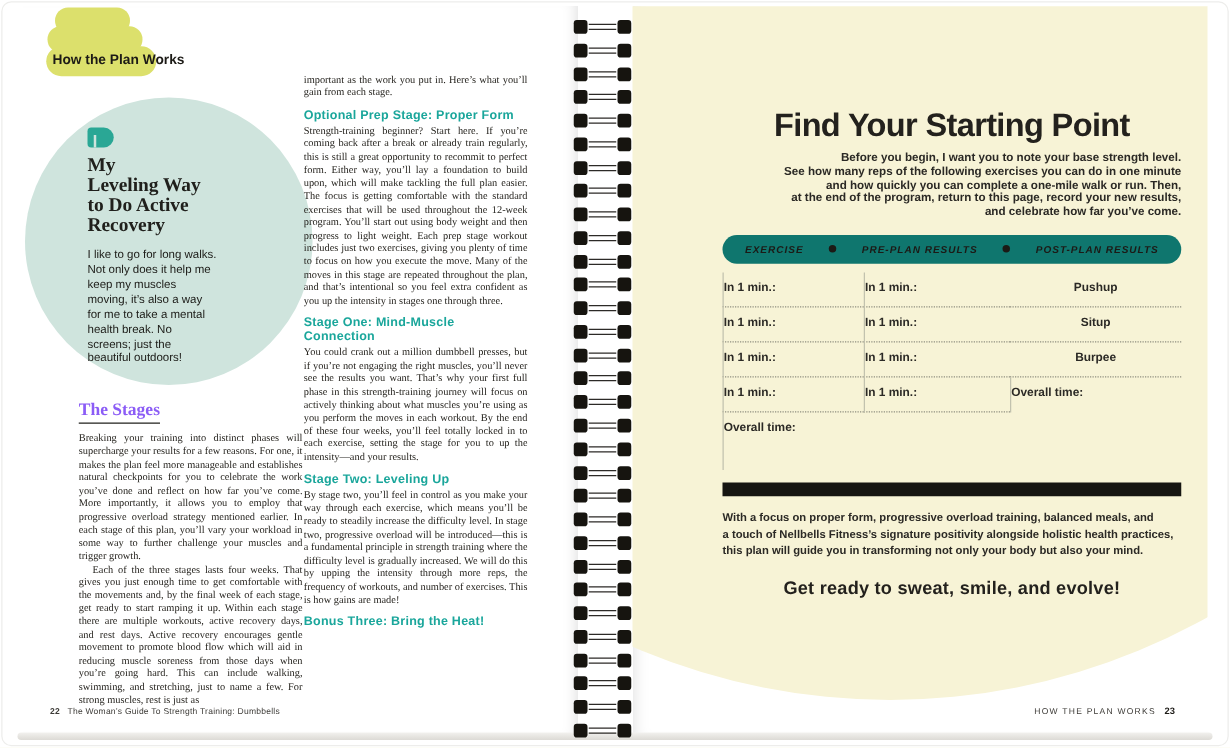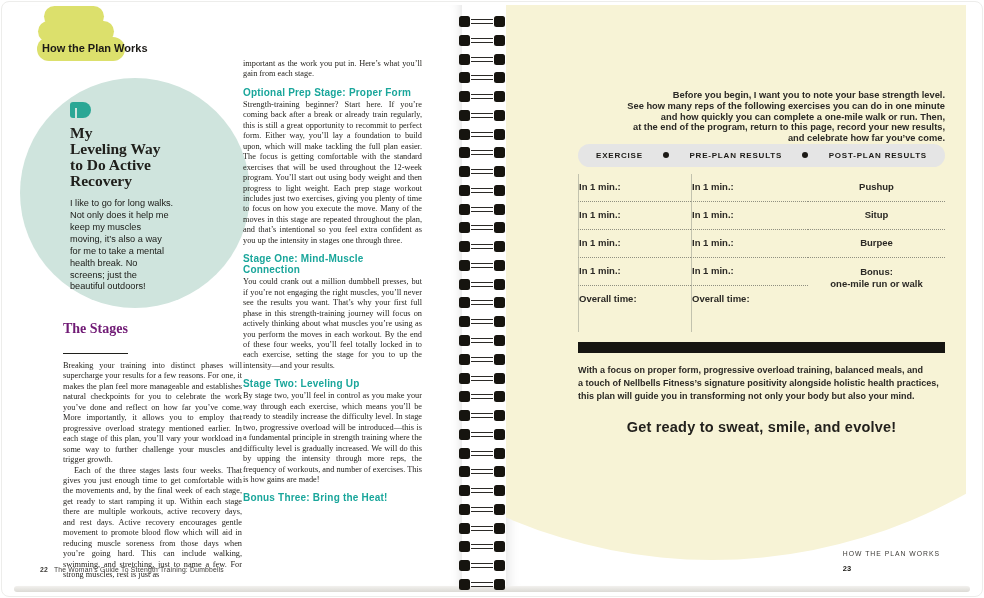--- a/index.html
+++ b/index.html
@@ -25,21 +25,21 @@
   .callout{position:absolute;left:2px;top:73px;width:230px;height:230px;border-radius:50%;background:#cfe4dd;}
   .callout-inner{padding:24px 26px 0 50px;}
   .callout-icon{position:relative;width:21px;height:16px;background:#2aa795;border-radius:3px 8px 8px 3px;}
   .callout-icon .slit{position:absolute;left:4.5px;top:6px;width:2.5px;height:10px;background:#cfe4dd;}
   .callout-title{margin-top:7px;font-family:"Liberation Serif",serif;font-weight:700;
     font-size:15.5px;line-height:1.03;color:#20201c;white-space:pre-line;}
   .callout-body{margin-top:9px;font-size:9.2px;line-height:1.3;color:#20201c;white-space:pre-line;}
 
   .stages{position:absolute;left:45px;top:314px;width:179px;}
   .stages-h{display:inline-block;margin:0;font-family:"Liberation Serif",serif;font-weight:700;
-    font-size:14px;color:#701a75;border-bottom:1.2px solid #20201c;padding-bottom:16px;}
+    font-size:14px;color:#8b5cf6;border-bottom:1.2px solid #20201c;padding-bottom:1px;}
   .bodytext{font-family:"Liberation Serif",serif;font-size:8.3px;line-height:1.26;color:#26241f;
     text-align:justify;margin:0;}
   .stages .p1{margin-top:7px;}
   .stages .p2{text-indent:11px;}
 
   .col2{position:absolute;left:225px;top:54px;width:179px;height:498px;overflow:hidden;}
   .sec-h{margin:7px 0 2px;font-weight:700;font-size:10px;color:#1aa69b;letter-spacing:.2px;}
 
   .footer-left{position:absolute;left:22px;bottom:13px;display:flex;gap:6px;align-items:baseline;
     font-size:6.8px;color:#3c3a36;letter-spacing:.2px;}
@@ -54,36 +54,36 @@
 
   
   .page-right{position:absolute;left:506px;top:5px;width:460px;height:581px;background:#ffffff;
     overflow:hidden;box-shadow:inset 12px 0 14px -12px rgba(0,0,0,.15);}
   .yellow-circle{position:absolute;left:-314px;top:-485px;width:1040px;height:1040px;
     border-radius:50%;background:#f7f3d6;}
   .rp-content{position:absolute;left:72px;top:80px;width:367px;z-index:1;}
   .rp-title{font-weight:700;font-size:26px;letter-spacing:-.5px;text-align:center;color:#23211d;}
   .rp-intro{margin-top:5px;font-weight:700;font-size:9.3px;line-height:1.16;text-align:right;
     color:#2b2925;white-space:pre-line;}
-  .pill-header{height:23px;background:#e5e5e5;border-radius:12px;display:flex;
-    align-items:center;justify-content:space-between;padding:0 18px;}
+  .pill-header{margin-top:13px;height:23px;background:#0f766e;border-radius:12px;display:flex;
+    align-items:center;justify-content:space-between;padding:0 18px;font-style:italic;}
   .ph-label{font-weight:700;font-size:8px;letter-spacing:.8px;color:#1c1a16;}
   .dot{width:6px;height:6px;border-radius:50%;background:#1c1a16;}
   .rp-table{margin-top:7px;display:grid;grid-template-columns:113px 117px 137px;
     grid-template-rows:repeat(4,28px) 46px;}
   .cell{font-weight:700;font-size:9.5px;color:#2b2925;padding-top:7px;}
   .c-ex{text-align:center;}
   .c-val{padding-left:0;border-left:1px solid #c2c2ae;}
   .dotted{border-bottom:1.6px dotted #8f8f80;}
   .c-bonus{white-space:pre-line;line-height:1.3;padding-top:8px;}
   .black-bar{margin-top:10px;height:11px;background:#161511;}
   .rp-note{margin-top:11px;font-weight:700;font-size:9px;line-height:1.45;text-align:left;
     color:#2b2925;white-space:pre-line;}
   .rp-cta{margin-top:16px;font-weight:700;font-size:14.5px;letter-spacing:.2px;text-align:center;color:#23211d;}
-  .footer-right{position:absolute;right:26px;bottom:13px;display:flex;gap:7px;align-items:baseline;z-index:1;flex-direction:column;}
+  .footer-right{position:absolute;right:26px;bottom:13px;display:flex;gap:7px;align-items:baseline;z-index:1;}
   .fr-title{font-size:6.8px;letter-spacing:1px;color:#3c3a36;}
   .fr-page{font-weight:700;font-size:7.5px;color:#1c1a16;}
 </style>
 </head>
 <body>
 
 <div id="stage">
 
   <div class="page-left">
 
@@ -301,20 +301,21 @@
       <div class="block"></div>
       <div class="wire"></div>
       <div class="block"></div>
     </div>
     </div>
 
   <div class="page-right">
     <div class="yellow-circle"></div>
 
     <div class="rp-content">
+      <div class="rp-title">Find Your Starting Point</div>
       <div class="rp-intro">Before you begin, I want you to note your base strength level.
 See how many reps of the following exercises you can do in one minute
 and how quickly you can complete a one-mile walk or run. Then,
 at the end of the program, return to this page, record your new results,
 and celebrate how far you’ve come.</div>
 
       <div class="pill-header">
         <span class="ph-label">EXERCISE</span>
         <span class="dot"></span>
         <span class="ph-label">PRE-PLAN RESULTS</span>
@@ -331,22 +332,20 @@
         <div class="cell c-val dotted">In 1 min.:</div>
 
         <div class="cell c-ex dotted">Situp</div>
         <div class="cell c-val dotted">In 1 min.:</div>
         <div class="cell c-val dotted">In 1 min.:</div>
 
         <div class="cell c-ex dotted">Burpee</div>
         <div class="cell c-val dotted">In 1 min.:</div>
         <div class="cell c-val dotted">In 1 min.:</div>
 
-        <div class="cell c-ex c-bonus">Bonus:
-one-mile run or walk</div>
         <div class="cell c-val">Overall time:</div>
         <div class="cell c-val">Overall time:</div>
       </div>
 
       <div class="black-bar"></div>
       <div class="rp-note">With a focus on proper form, progressive overload training, balanced meals, and
 a touch of Nellbells Fitness’s signature positivity alongside holistic health practices,
 this plan will guide you in transforming not only your body but also your mind.</div>
       <div class="rp-cta">Get ready to sweat, smile, and evolve!</div>
     </div>

